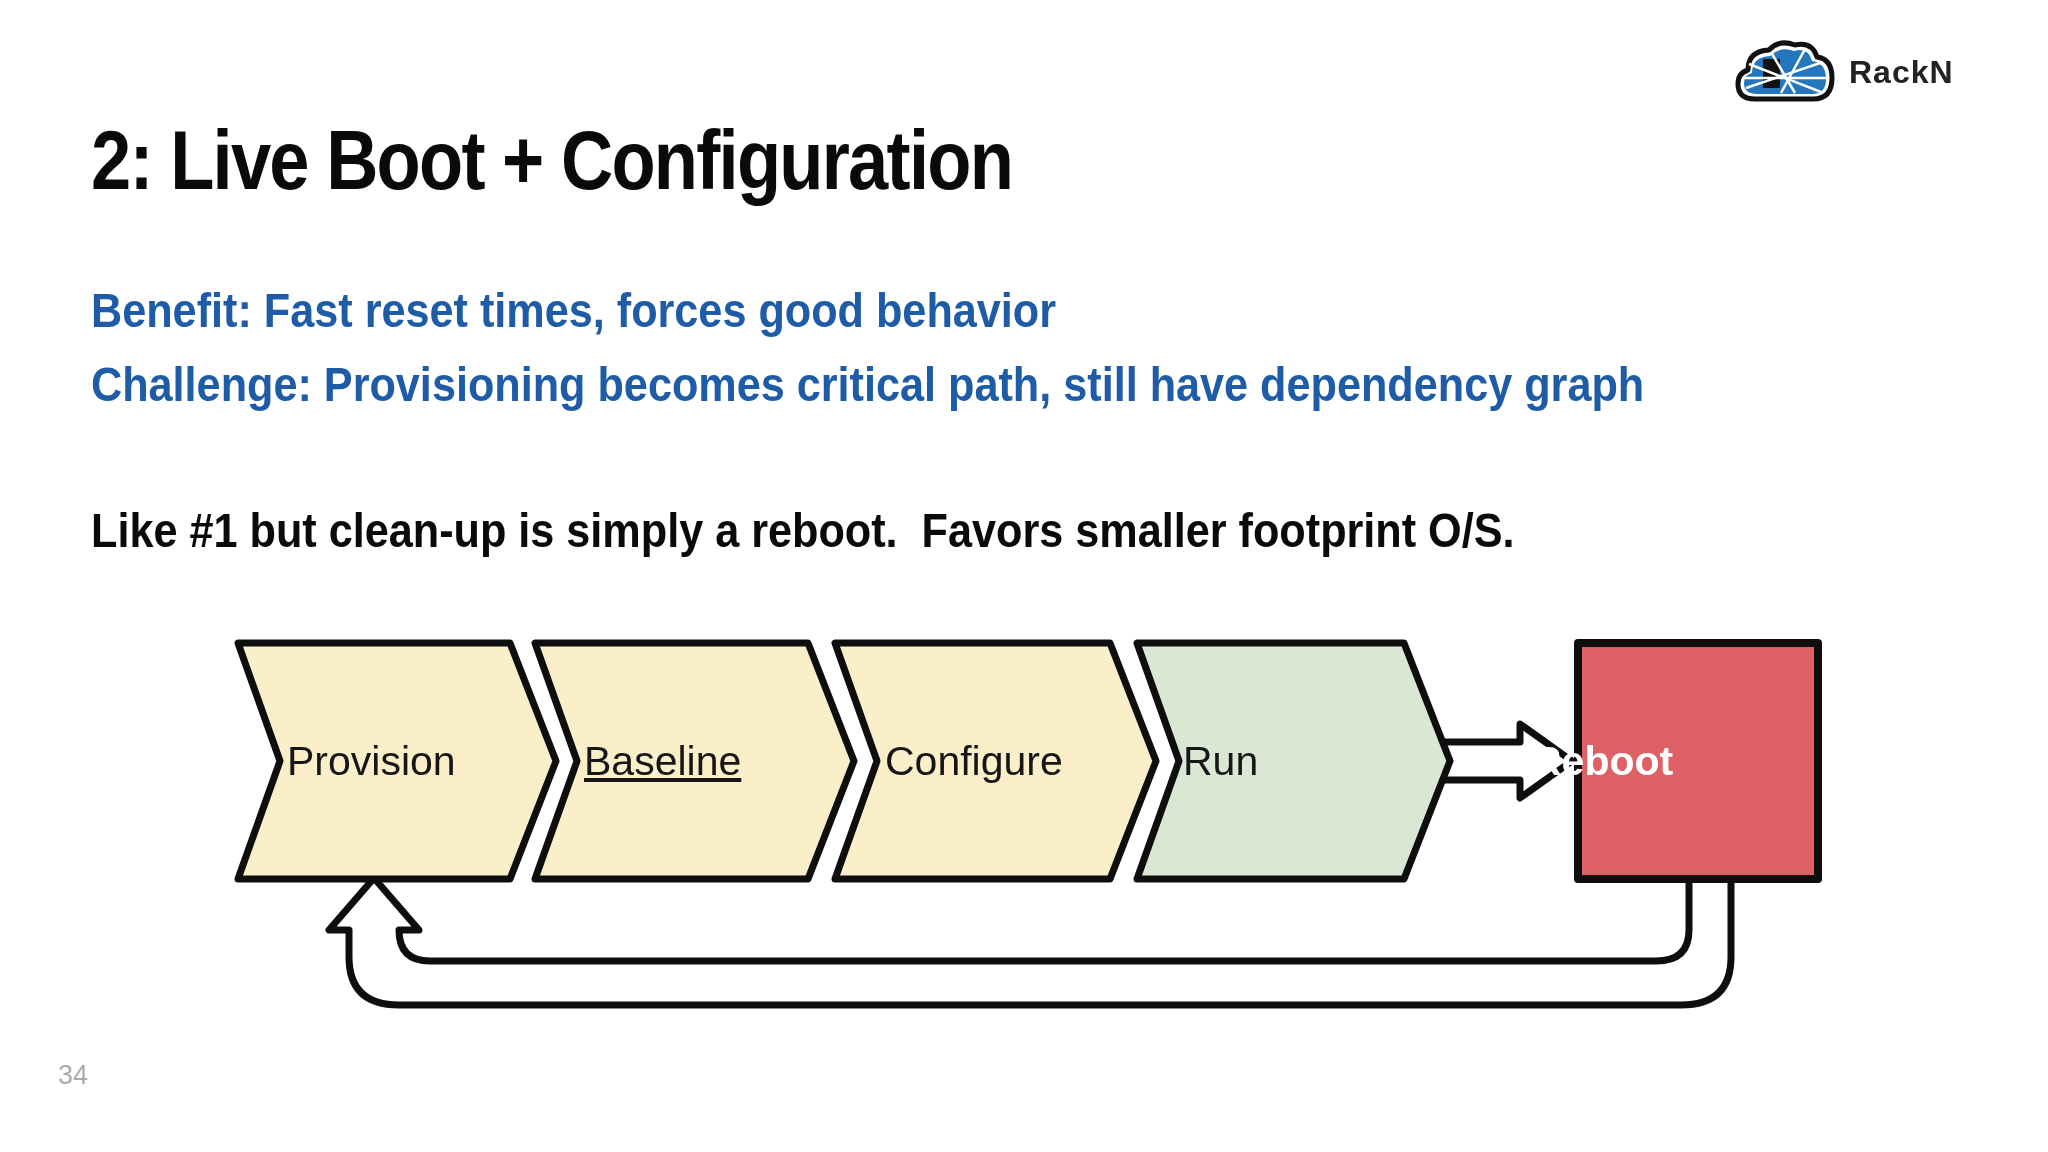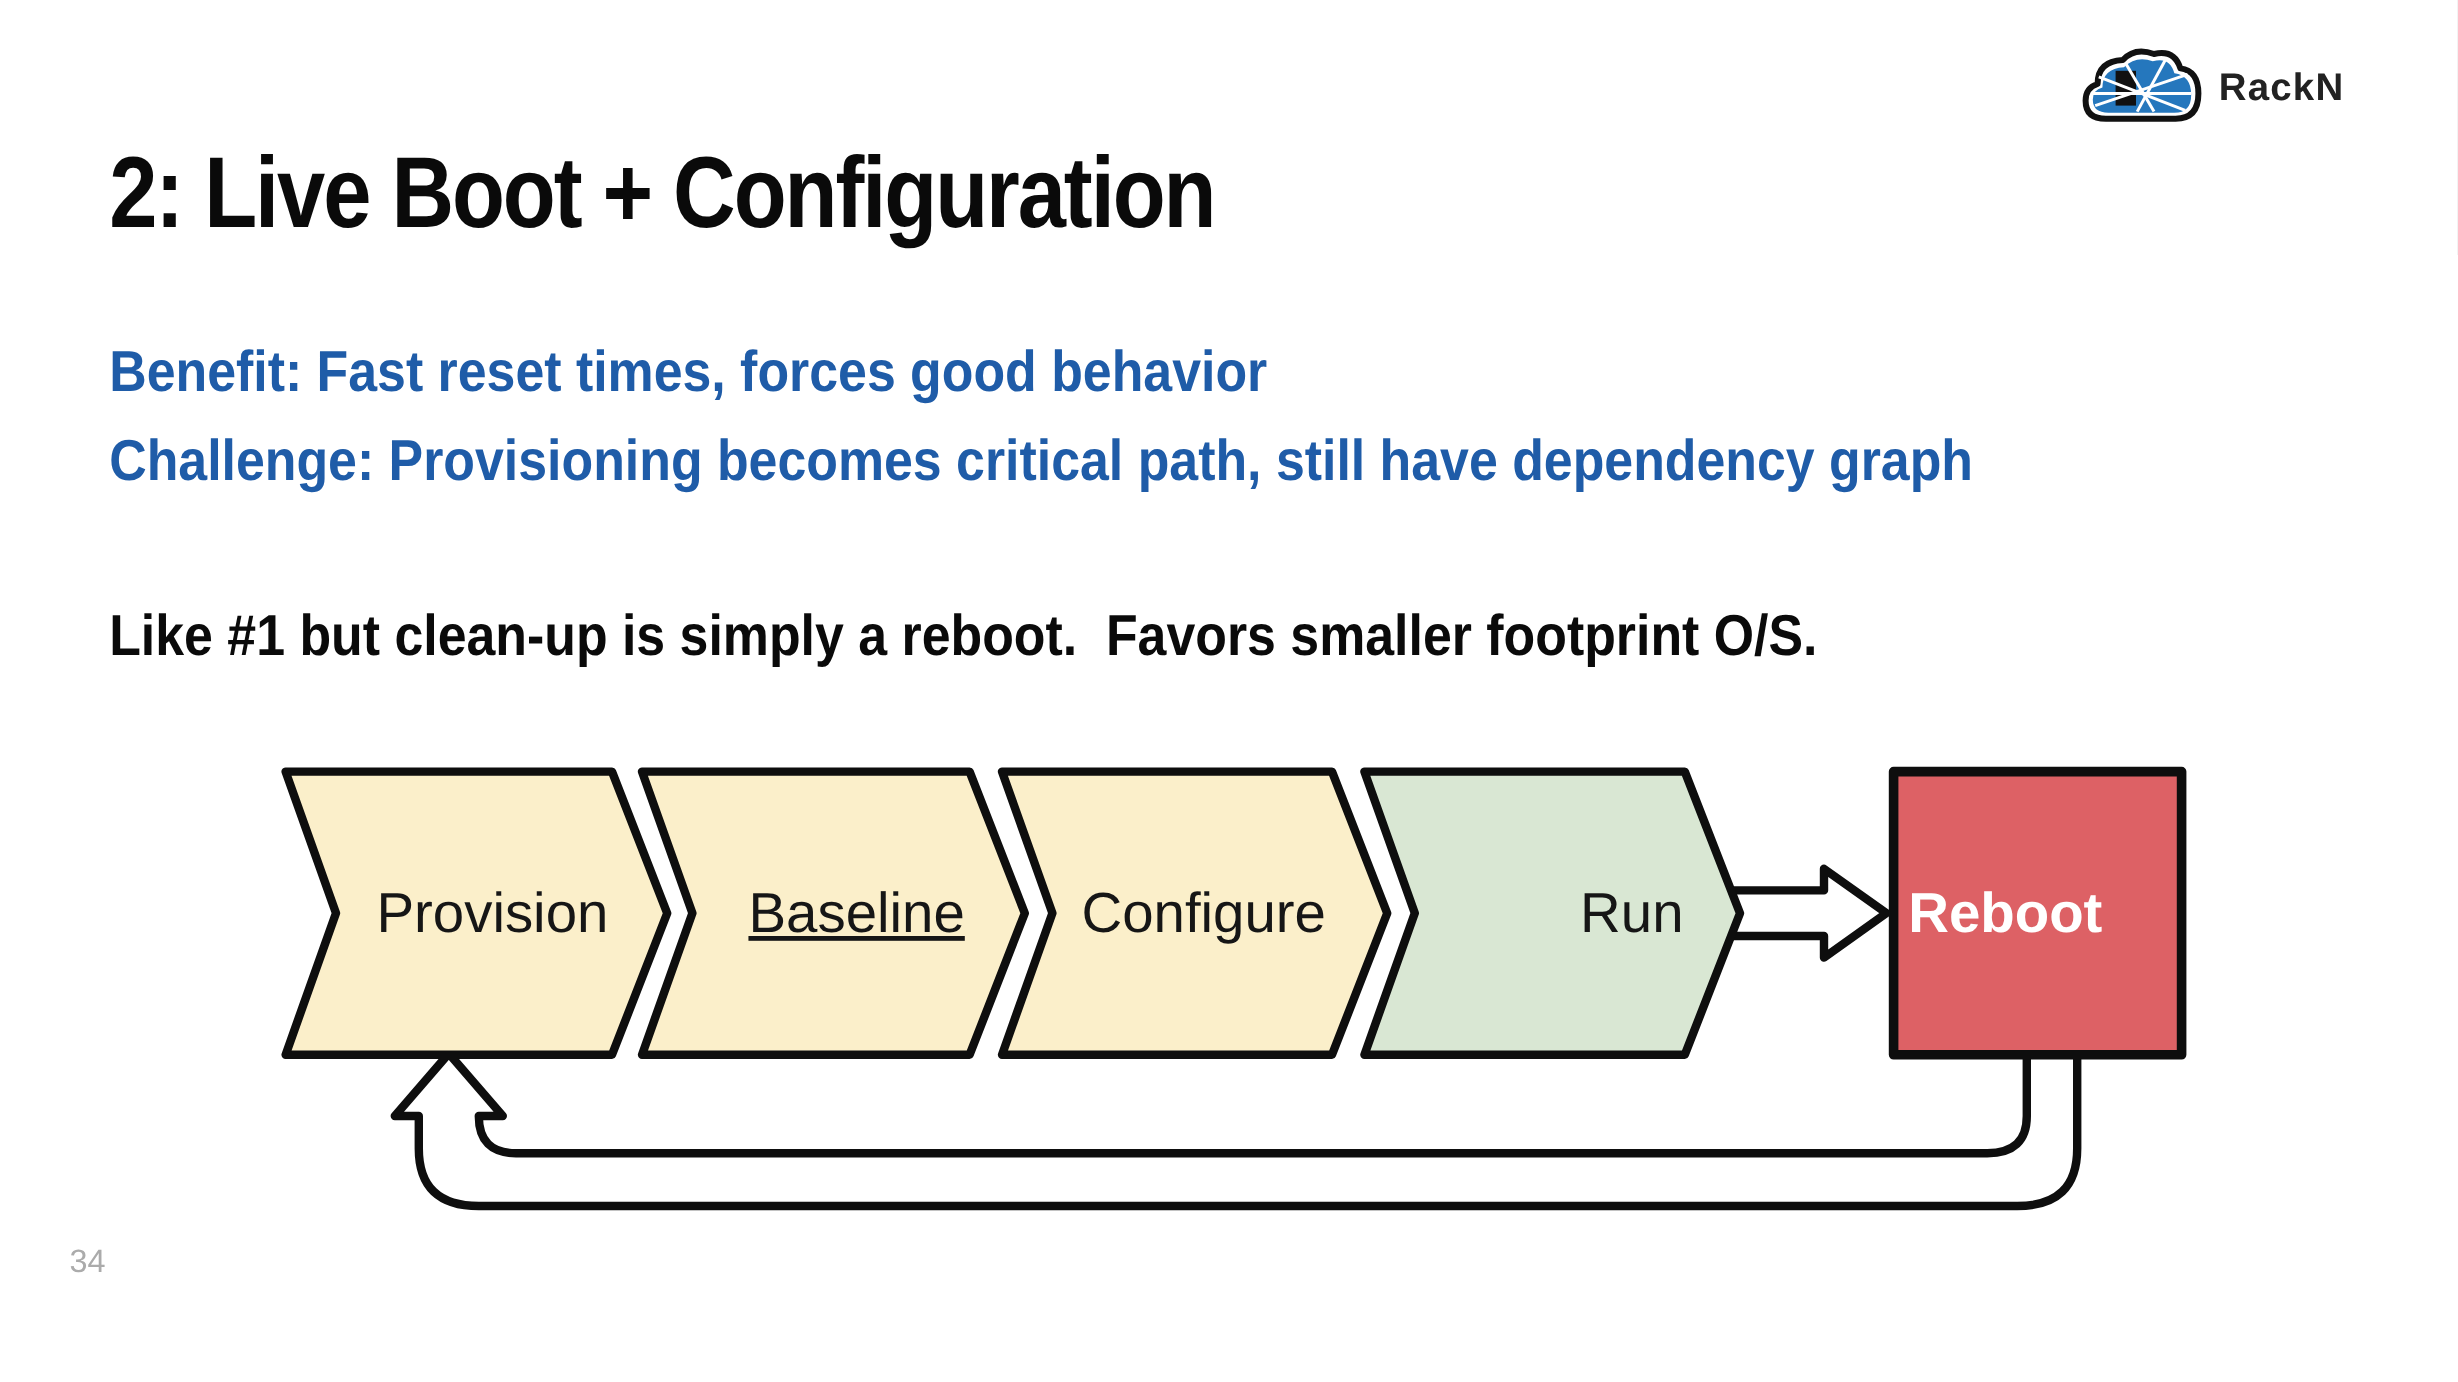--- a/index.html
+++ b/index.html
@@ -27,26 +27,26 @@
     font-weight:700;white-space:pre;line-height:62px;
     transform:scaleX(0.90);transform-origin:0 50%;
   }
   .benefit{top:280px;font-size:48px;color:#1f5ca8;}
   .challenge{top:354px;font-size:48px;color:#1f5ca8;}
   .note{top:500px;font-size:48px;color:#0a0a0a;}
   
   .diagram-svg{position:absolute;left:0;top:0;width:2048px;height:1152px;}
   .step-label{
     position:absolute;top:731px;height:60px;width:220px;line-height:60px;
-    text-align:right;font-size:47px;font-weight:400;color:#161616;
+    text-align:left;font-size:41px;font-weight:400;color:#161616;
   }
   .step-label.reboot{color:#ffffff;font-weight:700;}
   
   .page-number{
-    position:absolute;left:58px;top:1036px;
+    position:absolute;left:58px;top:1060px;
     font-size:27px;color:#ababab;font-weight:400;
   }
 </style>
 </head>
 <body>
 
 <div class="slide">
 
   <h1 class="title">2: Live Boot + Configuration</h1>
 

